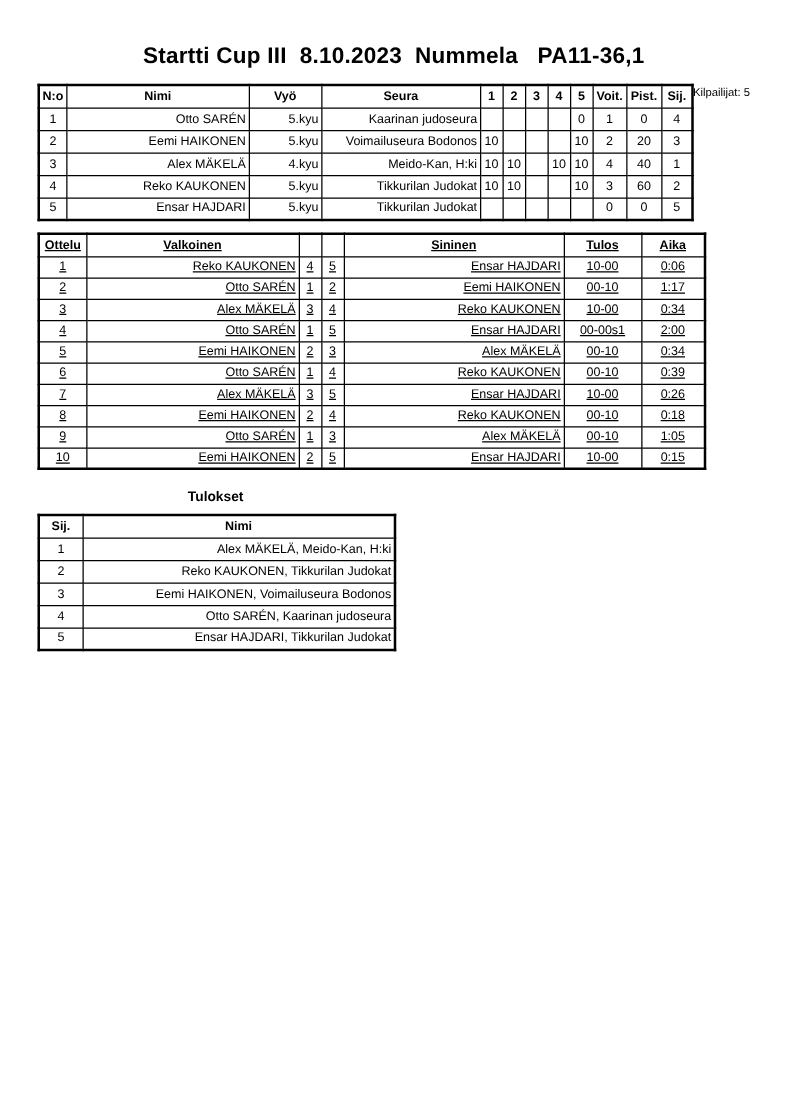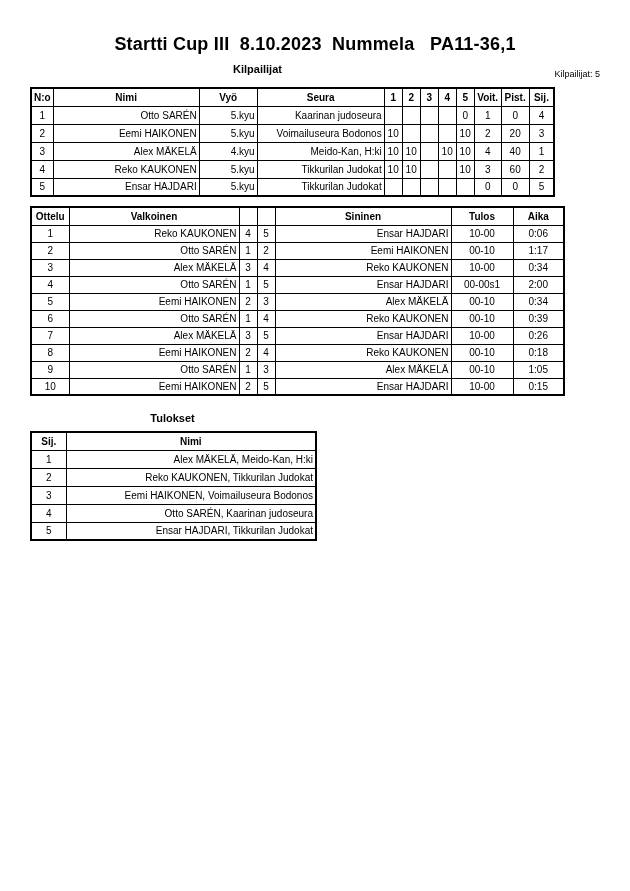--- a/index.html
+++ b/index.html
@@ -20,40 +20,39 @@
   }
   .st-kilpailijat { width:455px; margin:8px 0 0 30px; }
   .st-ottelut    { width:515px; margin:14px 0 0 30px; }
   .st-tulokset   { width:285px; margin:16px 0 0 30px; }
 
   table.t {
     margin-left:30px; border-collapse:collapse; border:2px solid #000;
     table-layout:fixed; font-size:10px;
   }
   .t1 { margin-top:12px; }
-  .t2 { margin-top:9px; }
+  .t2 { margin-top:9px;text-decoration:underline; }
   .t3 { margin-top:7px; }
   .t th, .t td {
     border:1px solid #000; height:18px; padding:0 2px;
     white-space:nowrap; overflow:hidden; vertical-align:middle;
   }
   .t2 td { height:17px; }
   .t th { font-weight:bold; text-align:center; }
   td.c { text-align:center; padding:0 1px; }
   td.l { text-align:right; padding-left:5px; }
 </style>
 </head>
 <body>
 
 <div class="doc">
 
   <div class="title">Startti Cup III  8.10.2023  Nummela   PA11-36,1</div>
   <div class="count-label">Kilpailijat: 5</div>
 
-  <div class="section-title st-kilpailijat">Kilpailijat</div>
 
   <table class="t t1">
     <colgroup>
       <col style="width:22px">
         <col style="width:146px">
         <col style="width:58px">
         <col style="width:127px">
       <col style="width:18px">
         <col style="width:18px">
         <col style="width:18px">

